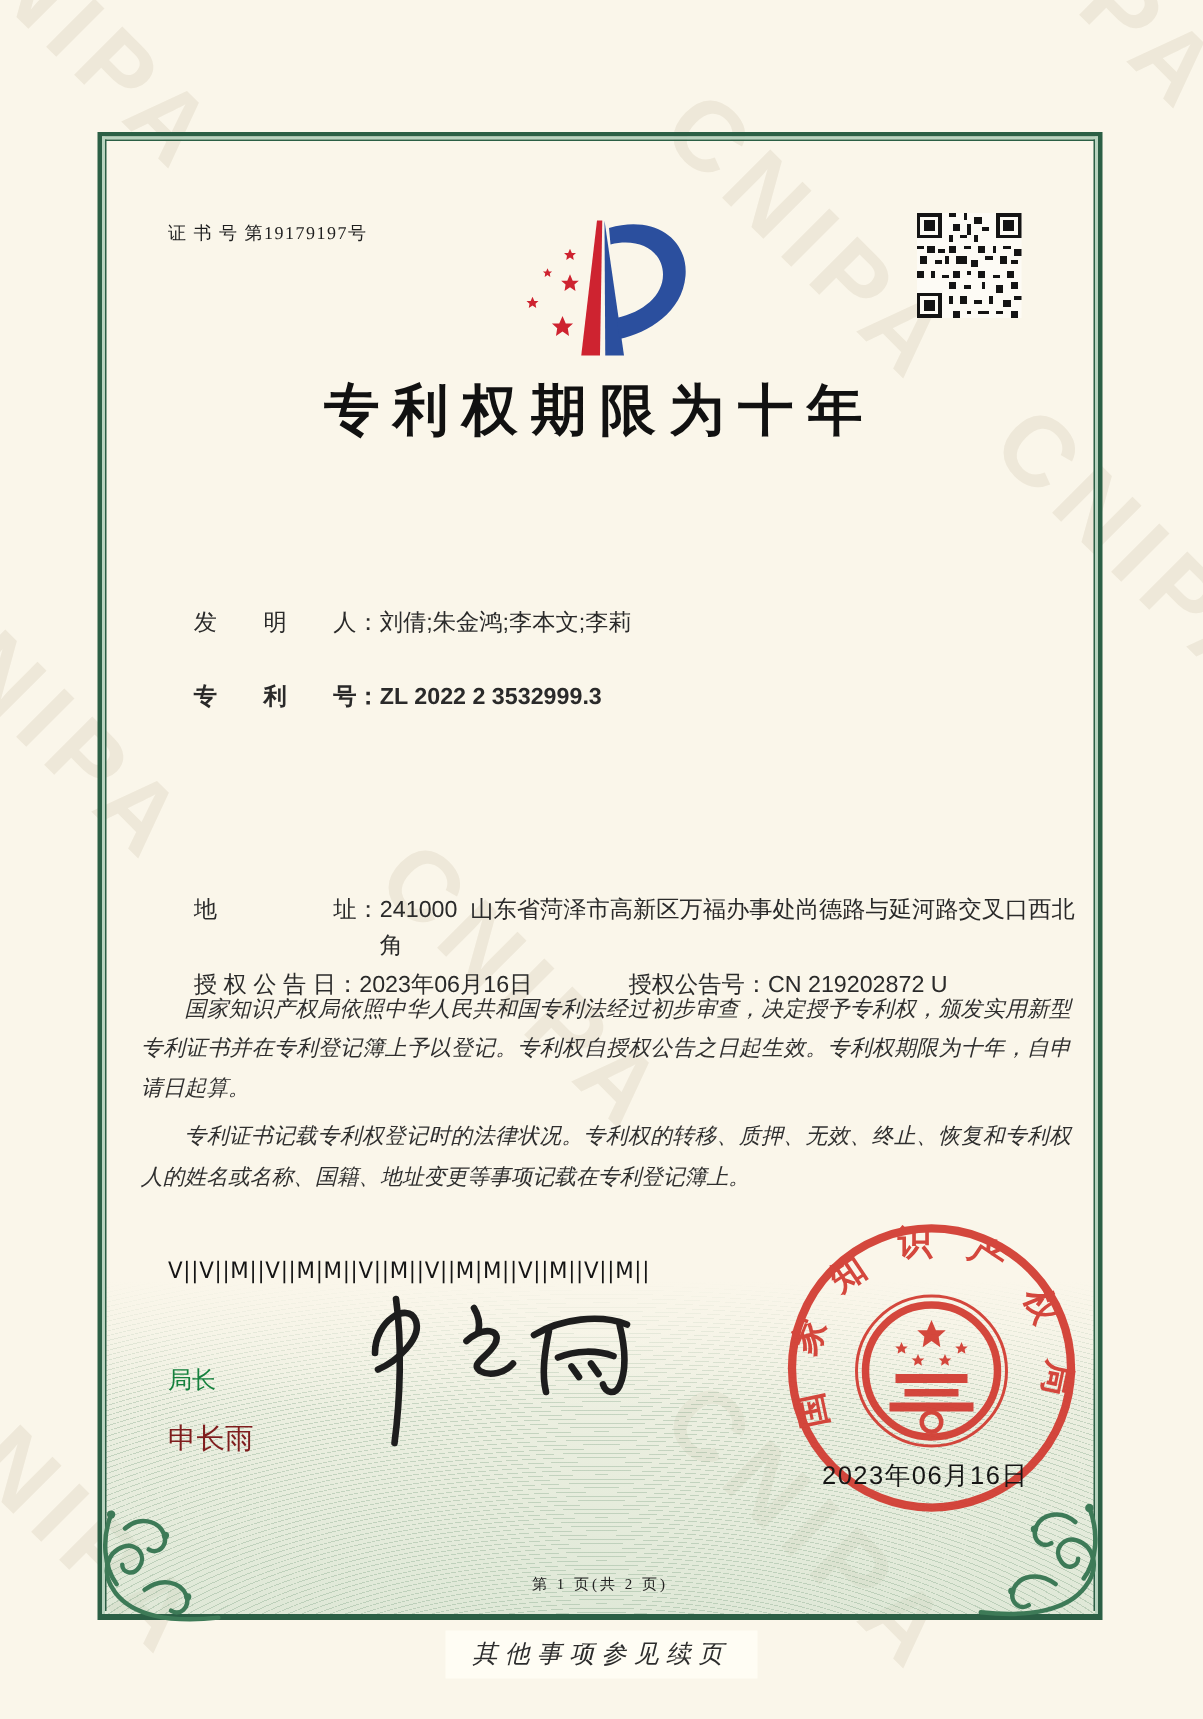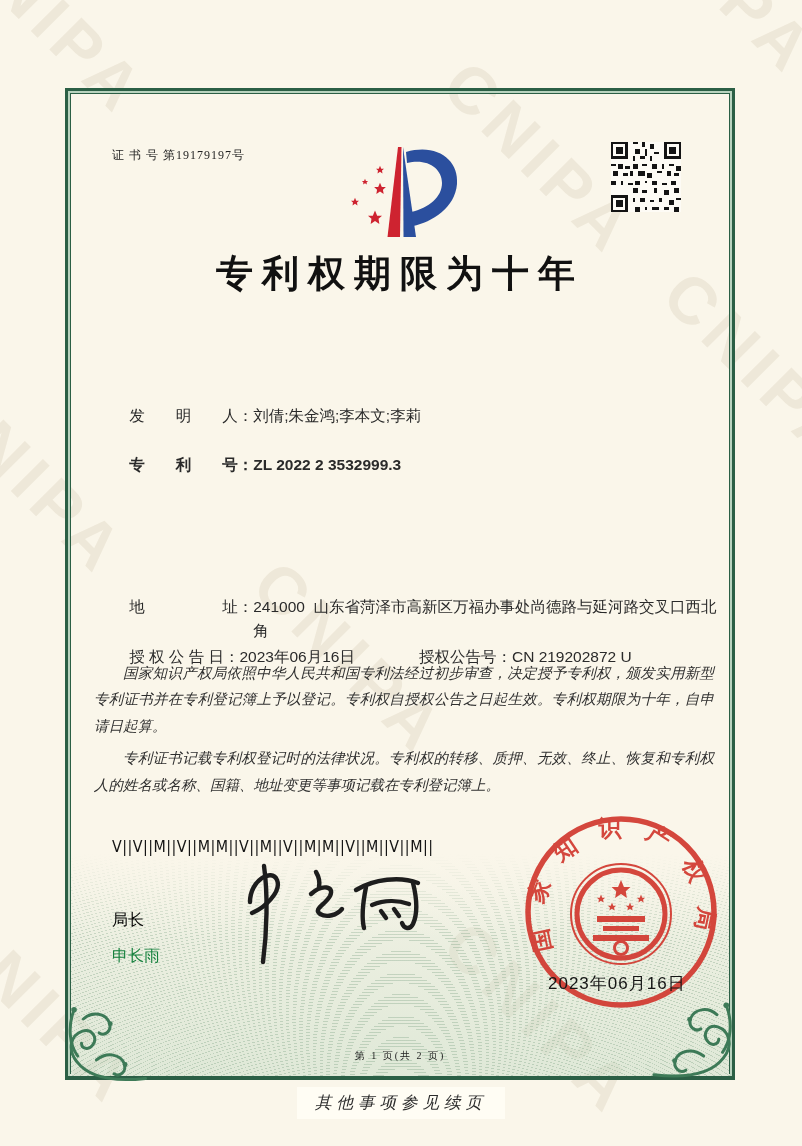--- a/index.html
+++ b/index.html
@@ -39,22 +39,22 @@
   .row .lab{white-space:pre;}
   .row .val{white-space:pre-wrap;}
   #row-address .val{display:inline-block;width:472px;vertical-align:top;}
   #row-grant .pair2{margin-left:64px;}
   #legal{left:94px;top:660px;width:620px;z-index:4;
       font-family:"Liberation Serif",serif;font-style:italic;font-size:14.5px;
       line-height:1.82;color:#2f2f2f;text-align:justify;}
   #legal p{margin:0 0 6px 0;text-indent:2em;}
   #barcode{left:112px;top:838px;font-family:"DejaVu Sans",sans-serif;font-size:15px;
       color:#141414;letter-spacing:0.5px;transform:scaleX(0.95);transform-origin:left;}
-  #sig-role{left:112px;top:910px;font-size:16px;color:#000000;z-index:4;}
-  #sig-name{left:112px;top:946px;font-size:16px;color:#15803d;z-index:4;}
+  #sig-role{left:112px;top:910px;font-size:16px;color:#15803d;z-index:4;}
+  #sig-name{left:112px;top:946px;font-size:19px;color:#7f1d1d;z-index:4;}
   #signature{left:218px;top:858px;z-index:4;}
   #seal{left:514px;top:812px;z-index:5;opacity:0.93;}
   #seal-date{left:548px;top:972px;font-size:17px;color:#151515;z-index:6;letter-spacing:1px;}
   #page-num{left:65px;top:1049px;width:670px;text-align:center;z-index:4;
       font-family:"Liberation Serif",serif;font-size:10px;color:#222;letter-spacing:2px;}
   #note{left:50%;transform:translateX(-50%);top:1087px;z-index:4;background:#fffdf4;
       padding:5px 18px;font-family:"Liberation Serif",serif;font-style:italic;
       font-size:16.5px;letter-spacing:5px;color:#2d2d2d;text-align:right;}
 </style>
 </head>

